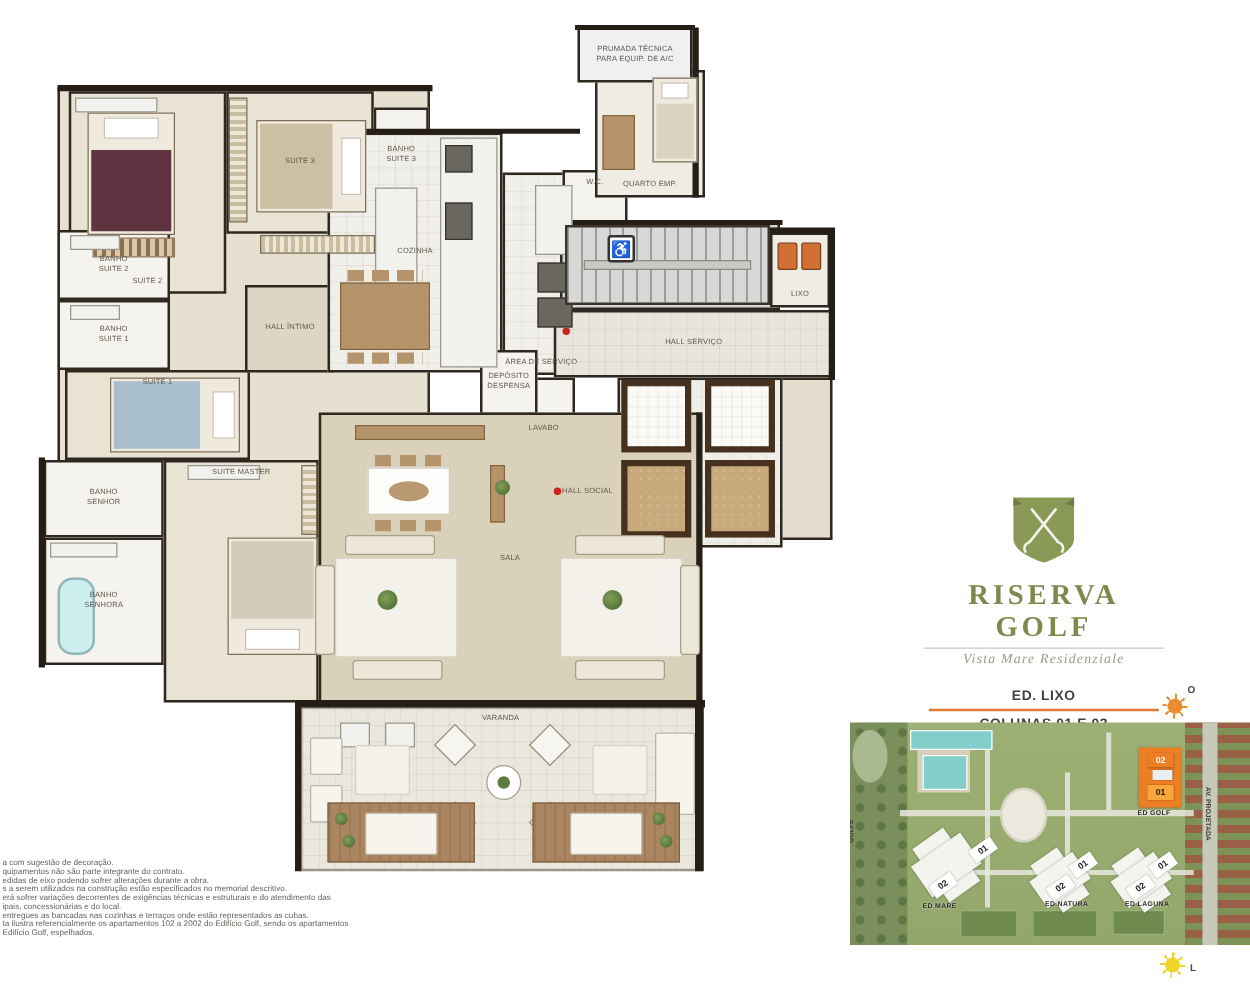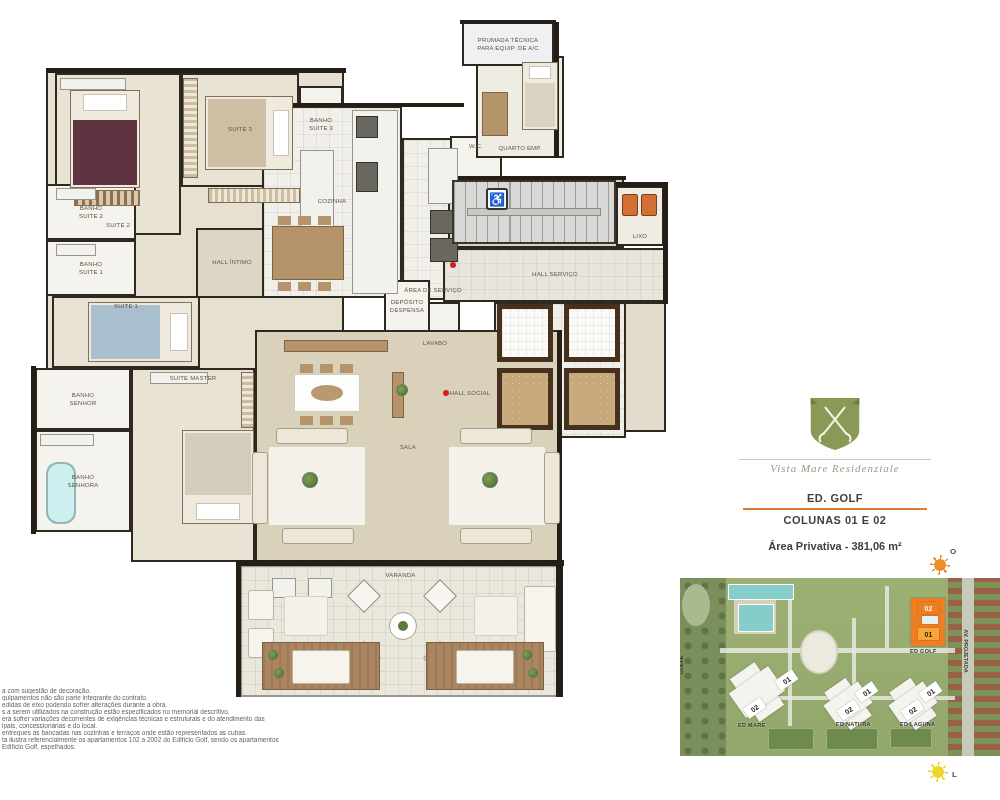--- a/index.html
+++ b/index.html
@@ -296,23 +296,24 @@
         <path d="M2 2 H58 V40 C58 54 30 62 30 62 C30 62 2 54 2 40 Z" fill="#8a9a56"></path>
         <path d="M2 2 L10 8 L2 10 Z M58 2 L50 8 L58 10 Z" fill="#6f7d42"></path>
         <g stroke="#f3f3e8" stroke-width="2.4" fill="none" stroke-linecap="round">
           <path d="M19 13 L43 43"></path>
           <path d="M41 13 L17 43"></path>
           <path d="M43 43 q7 3 4 9"></path>
           <path d="M17 43 q-7 3 -4 9"></path>
         </g>
       </svg>
     </span>
+    <div class="brand-name">RISERVA GOLF</div>
     <div class="brand-rule"></div>
     <div class="brand-tagline">Vista Mare Residenziale</div>
-    <div class="info-building">ED. GOLF</div>
+    <div class="info-building">ED. LIXO</div>
     <div class="info-rule"></div>
     <div class="info-columns">COLUNAS 01 E 02</div>
     <div class="info-area">Área Privativa - 381,06 m²</div>
   </div>
 
   <div class="sun sun-west" style="left:930px;top:555px;">
     <div class="rays"></div>
       <div class="core"></div>
     <span class="sun-letter" style="left:20px;top:-8px;">O</span>
   </div>

